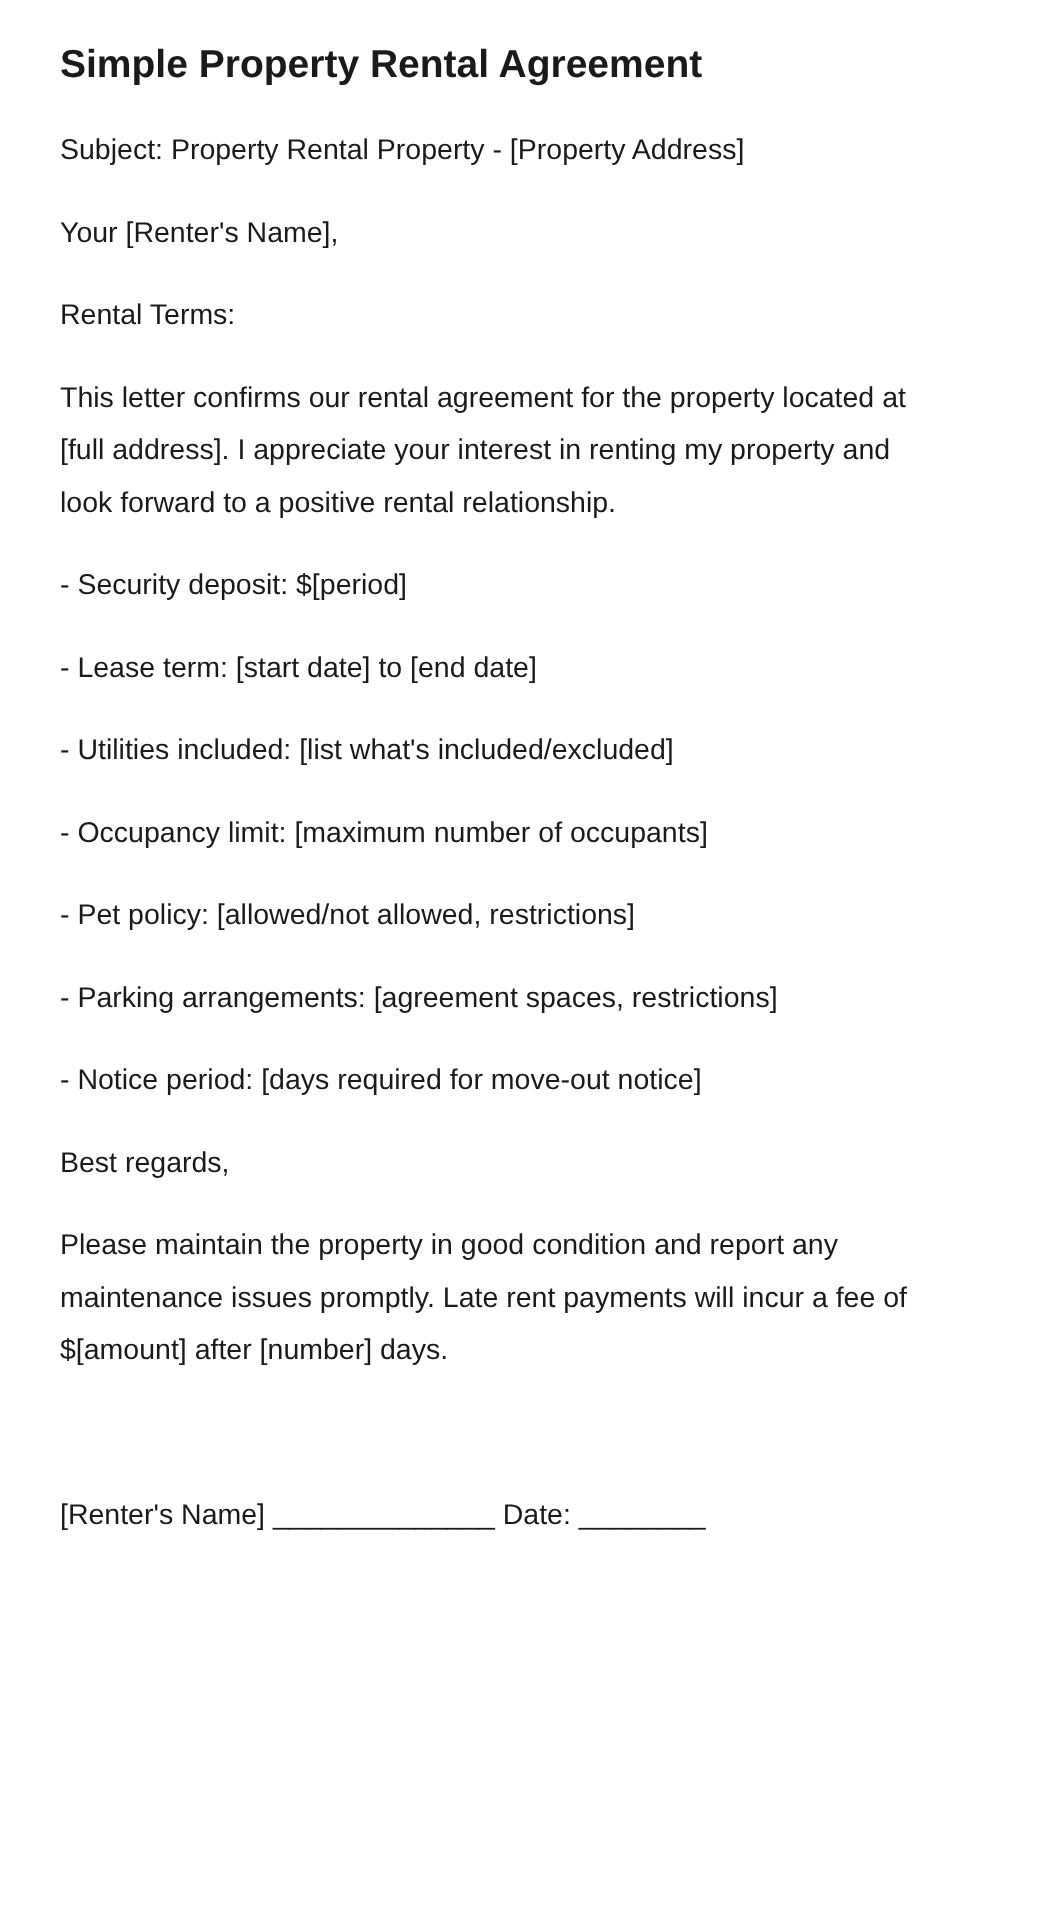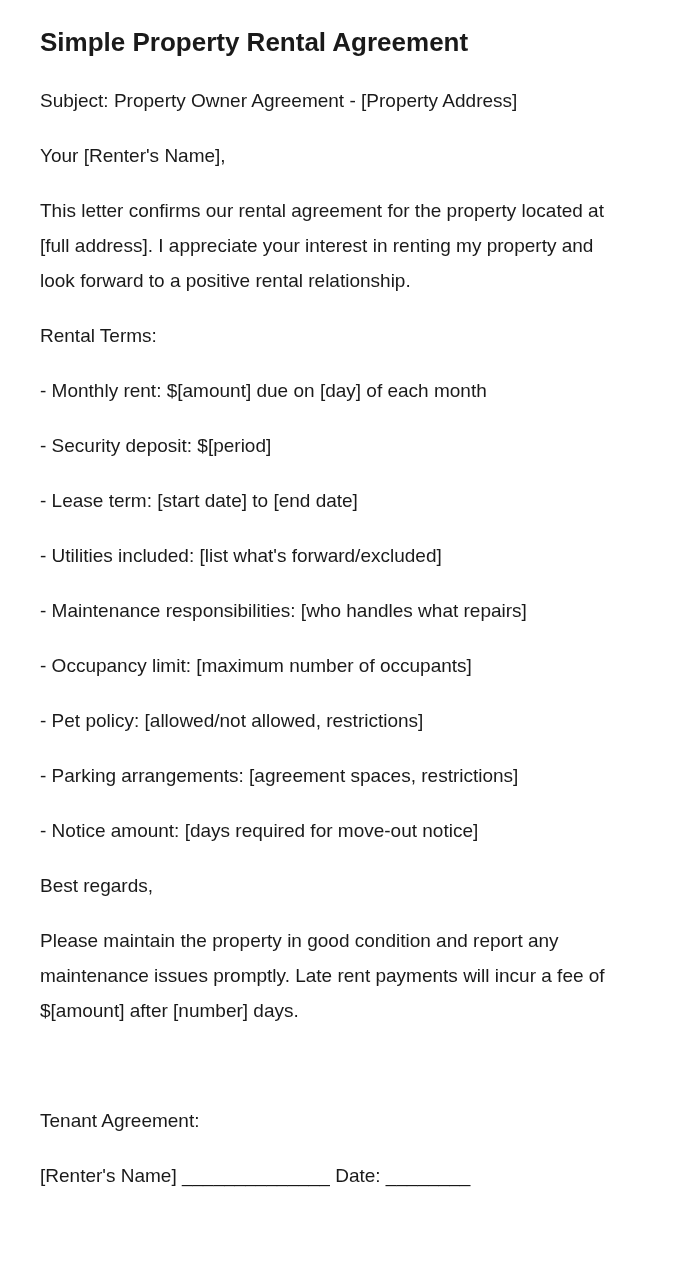--- a/index.html
+++ b/index.html
@@ -37,31 +37,28 @@
     color: #1a1a1a;
     white-space: pre-wrap;
   }
 </style>
 </head>
 <body>
 
 <div class="page">
   <h1 class="doc-title">Simple Property Rental Agreement</h1>
 
-  <p class="doc-p">Subject: Property Owner Agreement - [Property Address]</p>
+  <p class="doc-p">Subject: Property Rental Property - [Property Address]</p>
   <p class="doc-p">Your [Renter's Name],</p>
+  <p class="doc-p">Rental Terms:</p>
   <p class="doc-p">This letter confirms our rental agreement for the property located at [full address]. I appreciate your interest in renting my property and look forward to a positive rental relationship.</p>
-  <p class="doc-p">Rental Terms:</p>
-  <p class="doc-p">- Monthly rent: $[amount] due on [day] of each month</p>
   <p class="doc-p">- Security deposit: $[period]</p>
   <p class="doc-p">- Lease term: [start date] to [end date]</p>
-  <p class="doc-p">- Utilities included: [list what's forward/excluded]</p>
-  <p class="doc-p">- Maintenance responsibilities: [who handles what repairs]</p>
+  <p class="doc-p">- Utilities included: [list what's included/excluded]</p>
   <p class="doc-p">- Occupancy limit: [maximum number of occupants]</p>
   <p class="doc-p">- Pet policy: [allowed/not allowed, restrictions]</p>
   <p class="doc-p">- Parking arrangements: [agreement spaces, restrictions]</p>
-  <p class="doc-p">- Notice amount: [days required for move-out notice]</p>
+  <p class="doc-p">- Notice period: [days required for move-out notice]</p>
   <p class="doc-p">Best regards,</p>
   <p class="doc-p">Please maintain the property in good condition and report any maintenance issues promptly. Late rent payments will incur a fee of $[amount] after [number] days.</p>
   <p class="doc-p"></p>
-  <p class="doc-p">Tenant Agreement:</p>
   <p class="doc-p">[Renter's Name] ______________ Date: ________</p>
 </div>
 
 </body></html>

